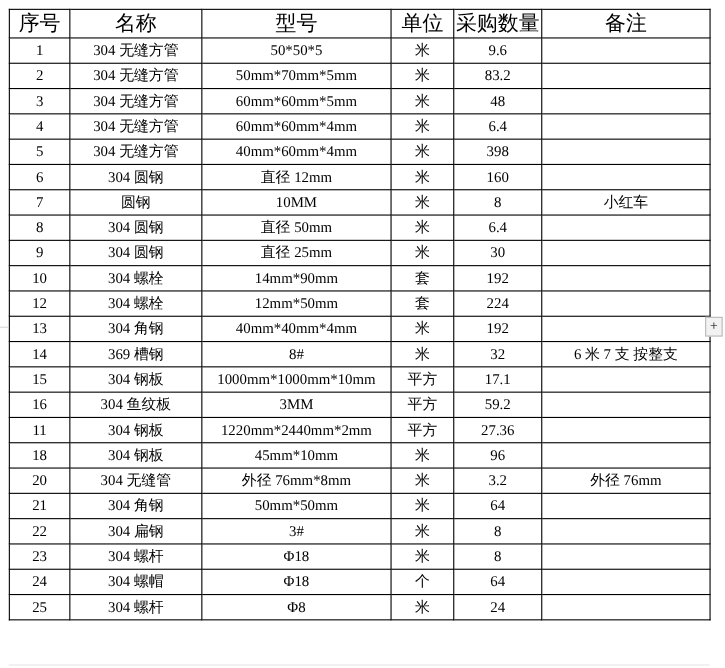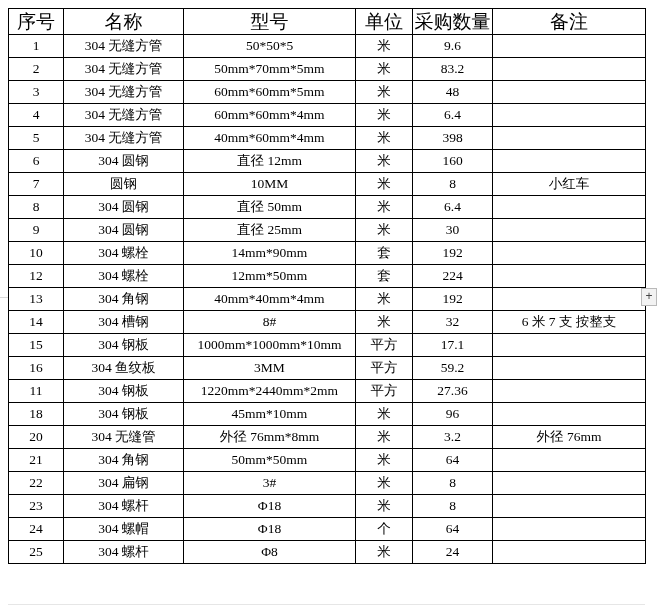--- a/index.html
+++ b/index.html
@@ -199,21 +199,21 @@
         <tr>
           <td>13</td>
           <td>304 角钢</td>
           <td>40mm*40mm*4mm</td>
           <td>米</td>
           <td>192</td>
           <td></td>
         </tr>
         <tr>
           <td>14</td>
-          <td>304 槽钢</td>
+          <td>369 槽钢</td>
           <td>8#</td>
           <td>米</td>
           <td>32</td>
           <td>6 米 7 支   按整支</td>
         </tr>
         <tr>
           <td>15</td>
           <td>304 钢板</td>
           <td>1000mm*1000mm*10mm</td>
           <td>平方</td>

